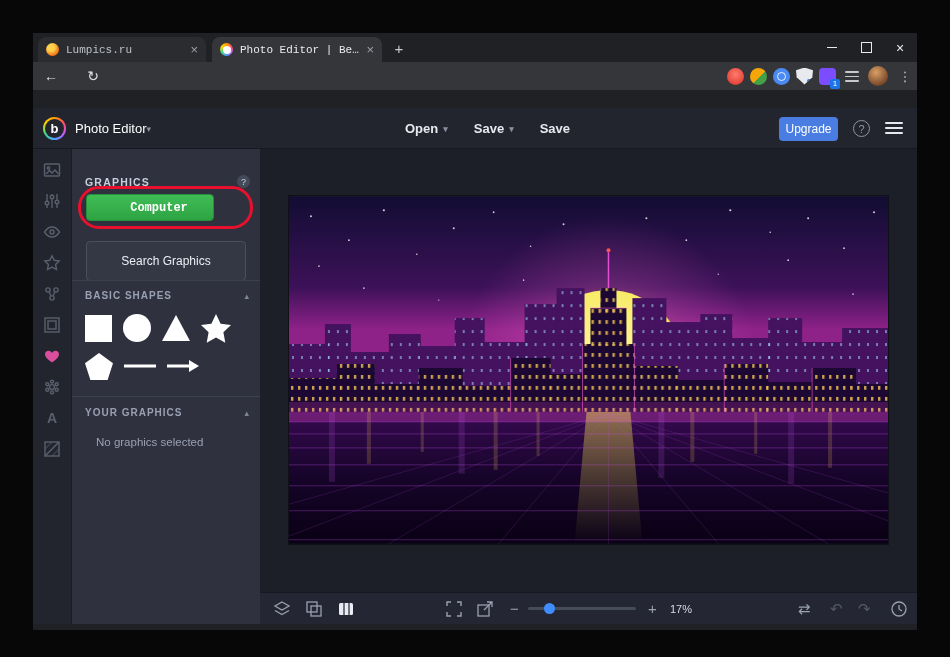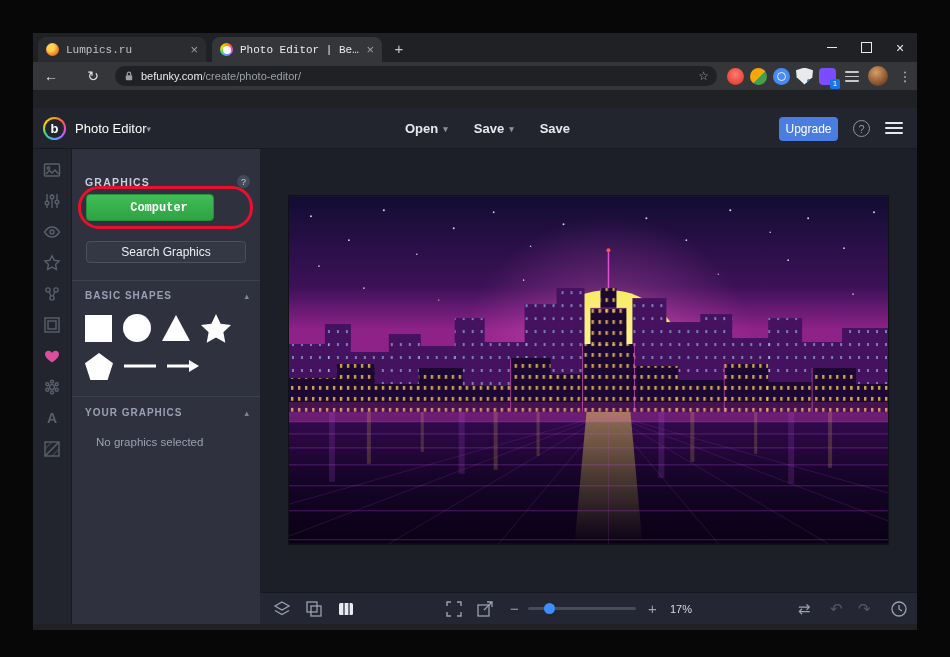--- a/index.html
+++ b/index.html
@@ -91,21 +91,21 @@
   #panel{position:absolute;left:39px;top:41px;width:188px;bottom:0;background:#2f323e;}
   .p-head{position:absolute;left:13px;right:10px;top:26px;display:flex;justify-content:space-between;align-items:center;}
   #p-title{color:#c9cede;font-size:10.5px;font-weight:bold;letter-spacing:1.2px;}
   #p-help{width:13px;height:13px;border-radius:50%;background:#454a59;color:#c9cede;font-size:9px;
           display:flex;align-items:center;justify-content:center;}
   #btn-computer{position:absolute;left:14px;top:45px;width:128px;height:27px;
                 background:linear-gradient(#3fbd55,#2ea343);border:1px solid #27913a;border-radius:4px;
                 color:#fff;font-weight:bold;font-size:12px;font-family:Liberation Mono, monospace;padding-left:24px;}
   #annotation{position:absolute;left:6px;top:37px;width:175px;height:43px;border:3px solid #e8112d;
               border-radius:21px;box-sizing:border-box;pointer-events:none;}
-  #btn-search{position:absolute;left:14px;top:92px;width:160px;height:22px;background:#343845;
+  #btn-search{position:absolute;left:14px;top:92px;width:160px;height:40px;background:#343845;
               border:1px solid #4a4f5f;border-radius:4px;color:#eceef4;font-size:12px;font-family:inherit;}
   .divider{position:absolute;left:0;right:0;height:1px;background:#3c4150;}
   #div1{top:131px;} #div2{top:247px;}
   .sect{position:absolute;left:13px;right:10px;display:flex;justify-content:space-between;align-items:center;
         color:#9aa0b2;font-size:10px;font-weight:bold;letter-spacing:1px;}
   #sect1{top:141px;gap:8px;} #sect2{top:258px;}
   .chev-up{color:#7d8496;font-size:9px;font-weight:normal;}
   #shapes{position:absolute;left:13px;top:160px;width:164px;}
   .shape-row{display:flex;align-items:center;gap:11px;height:38px;}
   .shape{display:flex;align-items:center;justify-content:center;}
@@ -149,28 +149,20 @@
         </div>
       <div class="wc">
           <span class="wc-close">×</span>
         </div>
     </div>
   </div>
 
   <div id="toolbar">
     <span class="nav-ic" id="back">←</span>
     <span class="nav-ic" id="reload">↻</span>
-    <div id="omnibox">
-      <svg width="12" height="12" viewBox="0 0 12 12">
-        <rect x="2.8" y="5.2" width="6.4" height="5" rx="1" fill="#9aa0a6"></rect>
-        <path d="M4.3 5.2V3.8a1.7 1.7 0 013.4 0v1.4" fill="none" stroke="#9aa0a6" stroke-width="1.2"></path>
-      </svg>
-      <span id="url"><span>befunky.com</span><span class="path">/create/photo-editor/</span></span>
-      <span id="bookmark-star">☆</span>
-    </div>
     <div id="extensions">
       <span class="ext e-red"></span>
       <span class="ext e-orange"></span>
       <span class="ext e-globe"></span>
       <span class="ext e-shield">
           <i class="badge">1</i>
         </span>
       <span class="ext e-purple">
           <i class="badge">1</i>
         </span>

